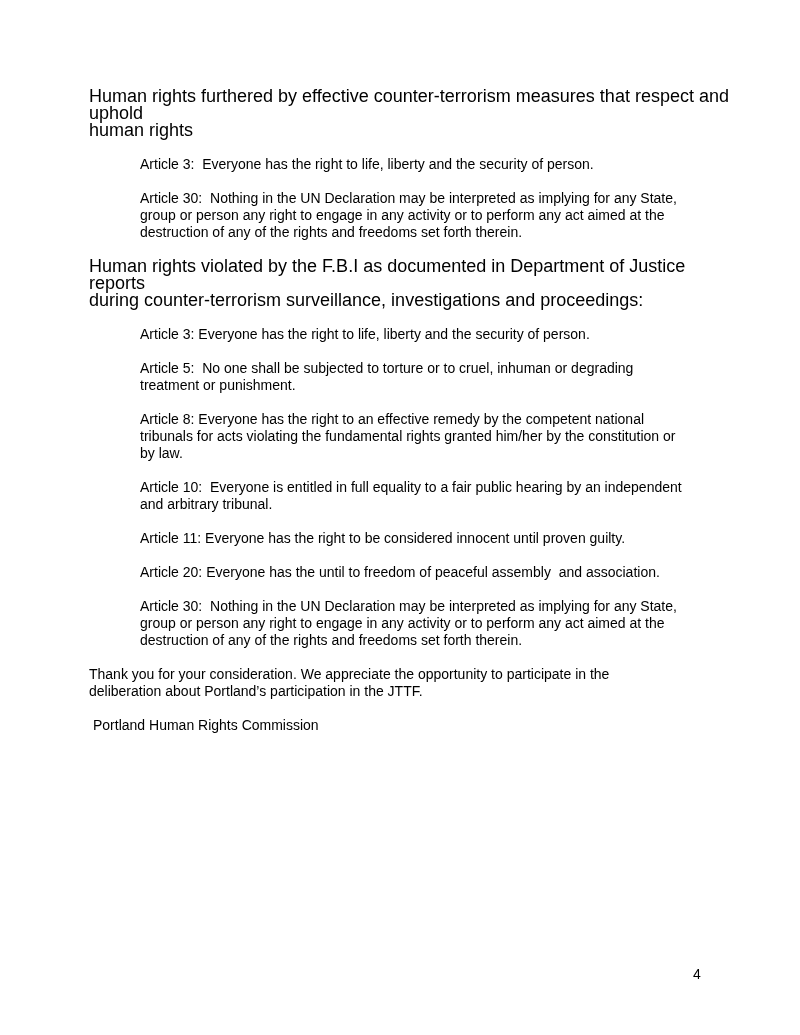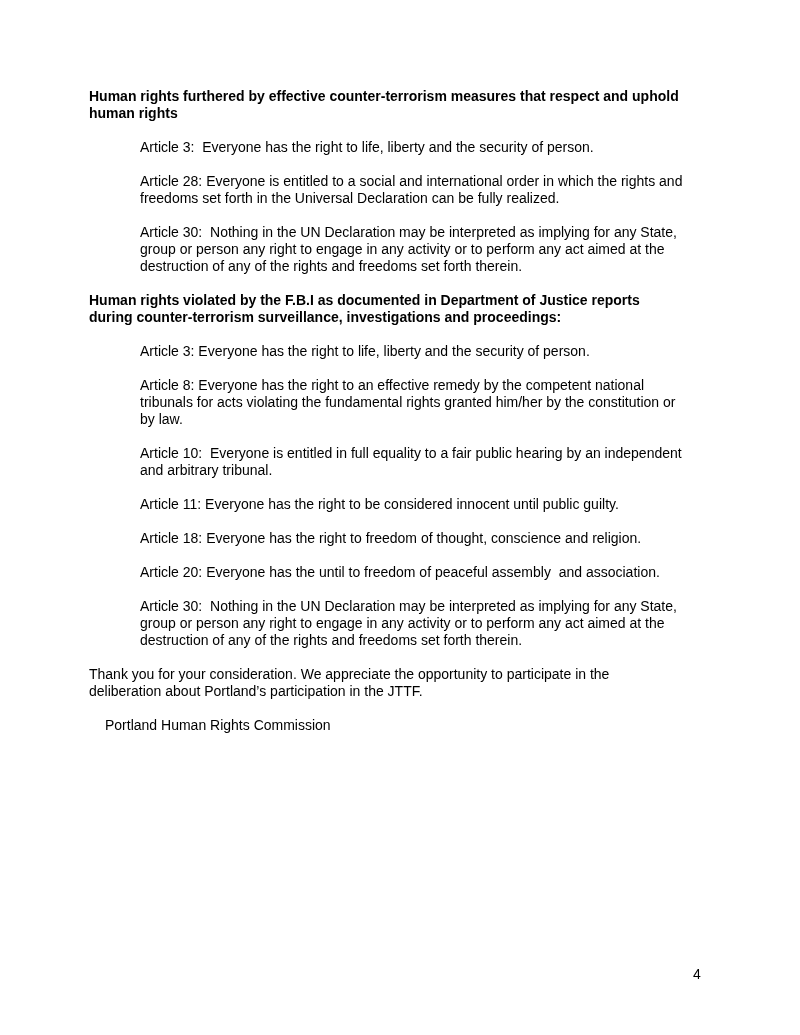--- a/index.html
+++ b/index.html
@@ -18,72 +18,71 @@
   }
   .content {
     position: absolute;
     left: 89px;
     top: 88px;
     width: 648px;
     font-size: 14px;
     line-height: 17px;
   }
   .section-heading {
-    font-size: 14px;
-    font-weight: bold;
+    font-size: 18px;
+    font-weight: normal;
     margin: 0 0 17px 0;
     white-space: pre-wrap;
   }
   .article {
     margin: 0 0 17px 51px;
     white-space: pre-wrap;
   }
   .closing {
     margin: 3px 0 17px 0;
     white-space: pre-wrap;
   }
   .signature {
-    margin: 16px;
+    margin: 4px;
     white-space: pre-wrap;
   }
   .page-number {
     position: absolute;
     left: 693px;
     top: 966px;
     font-size: 14px;
     line-height: 17px;
   }
 </style>
 </head>
 <body>
 
 <div class="page">
   <div class="content">
 
     <h2 class="section-heading">Human rights furthered by effective counter-terrorism measures that respect and uphold
 human rights</h2>
 
     <p class="article">Article 3:  Everyone has the right to life, liberty and the security of person.</p>
-    <p class="article">Article 28: Everyone is entitled to a social and international order in which the rights and
-freedoms set forth in the Universal Declaration can be fully realized.</p>
     <p class="article">Article 30:  Nothing in the UN Declaration may be interpreted as implying for any State,
 group or person any right to engage in any activity or to perform any act aimed at the
 destruction of any of the rights and freedoms set forth therein.</p>
 
     <h2 class="section-heading">Human rights violated by the F.B.I as documented in Department of Justice reports
 during counter-terrorism surveillance, investigations and proceedings:</h2>
 
     <p class="article">Article 3: Everyone has the right to life, liberty and the security of person.</p>
+    <p class="article">Article 5:  No one shall be subjected to torture or to cruel, inhuman or degrading
+treatment or punishment.</p>
     <p class="article">Article 8: Everyone has the right to an effective remedy by the competent national
 tribunals for acts violating the fundamental rights granted him/her by the constitution or
 by law.</p>
     <p class="article">Article 10:  Everyone is entitled in full equality to a fair public hearing by an independent
 and arbitrary tribunal.</p>
-    <p class="article">Article 11: Everyone has the right to be considered innocent until public guilty.</p>
-    <p class="article">Article 18: Everyone has the right to freedom of thought, conscience and religion.</p>
+    <p class="article">Article 11: Everyone has the right to be considered innocent until proven guilty.</p>
     <p class="article">Article 20: Everyone has the until to freedom of peaceful assembly  and association.</p>
     <p class="article">Article 30:  Nothing in the UN Declaration may be interpreted as implying for any State,
 group or person any right to engage in any activity or to perform any act aimed at the
 destruction of any of the rights and freedoms set forth therein.</p>
 
     <p class="closing">Thank you for your consideration. We appreciate the opportunity to participate in the
 deliberation about Portland’s participation in the JTTF.</p>
 
     <p class="signature">Portland Human Rights Commission</p>
 

